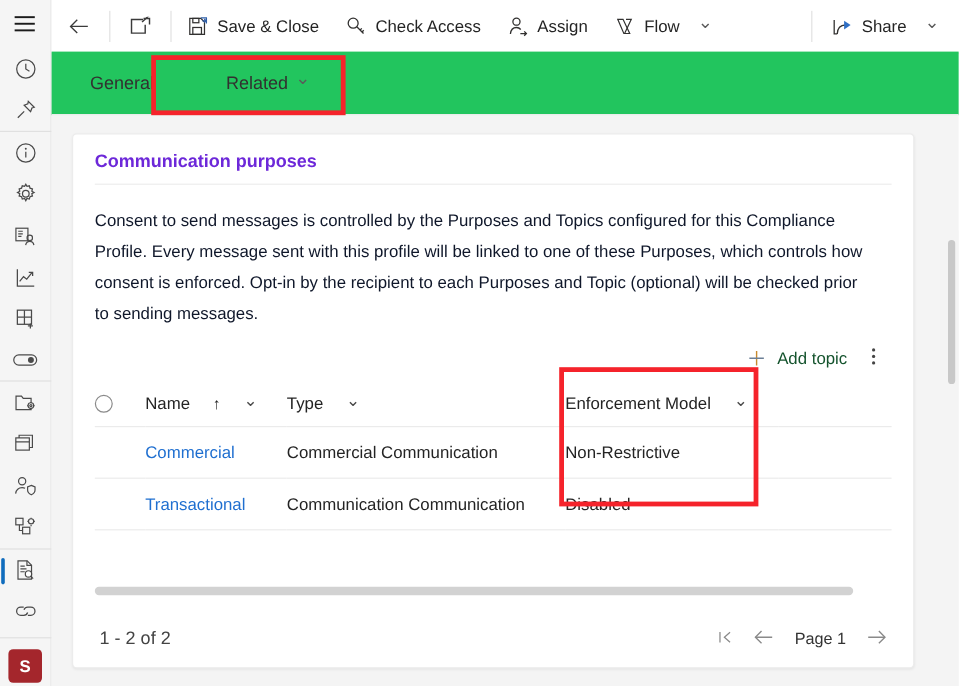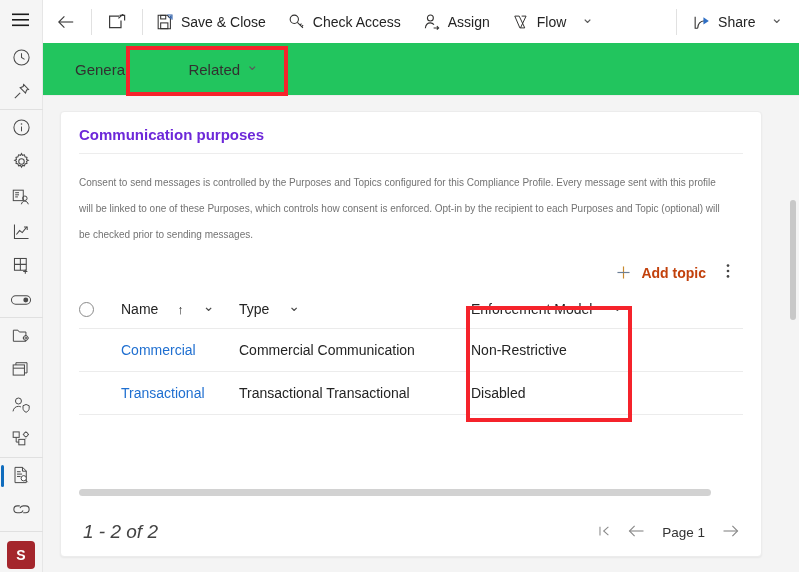--- a/index.html
+++ b/index.html
@@ -79,32 +79,32 @@
     background:#ffffff; border:1px solid #ececec; border-radius:4px;
     box-shadow: 0 1px 2px rgba(0,0,0,0.055);
   }
   .card-title {
     padding: 14px 18px 10px 18px;
     font-size: 15px; color:#6d28d9; font-weight:600;
   }
   .card-rule { height:1px; background:#ededed; margin:0 18px; }
   .desc {
     padding: 16px 18px 0 18px;
-    font-size: 10px; line-height: 26px; color:#737373;
+    font-size: 14px; line-height: 26px; color:#0f172a;
     max-width: 680px;
   }
 
   
   .gridtools {
     display:flex; align-items:center; justify-content:flex-end;
     gap:4px; padding: 10px 22px 6px 18px;
   }
   .gt-btn {
-    display:flex; align-items:flex-end; gap:9px;
-    padding: 5px 7px; font-size:14px; color:#c2410c;font-weight:bold;
+    display:flex; align-items:flex-start; gap:9px;
+    padding: 5px 7px; font-size:14px; color:#14532d;
   }
   .gt-more { padding: 5px 9px; color:#3b3b3b; font-size:15px; line-height:1; }
 
   
   .tablewrap { padding: 0 18px; }
   table.grid { width:100%; border-collapse: collapse; table-layout: fixed; }
   table.grid th {
     text-align:left; font-weight:400; font-size:14px; color:#242424;
     padding: 9px 0 11px 0; border-bottom:1px solid #ebebeb;
     vertical-align: middle;
@@ -132,21 +132,21 @@
     position:absolute; left:18px; top:377px; width:632px; height:7px;
     background:#d2d2d2; border-radius:4px;
   }
 
   
   .pager {
     position:absolute; left:0; right:0; top:400px; height:40px;
     display:flex; align-items:center; padding: 0 22px 0 22px;
     font-size:13.5px; color:#3b3b3b;
   }
-  .pager .count { font-size:19px; color:#444;font-style:italic; }
+  .pager .count { font-size:15px; color:#444; }
   .pager .right { margin-left:auto; display:flex; align-items:center; gap:17px; color:#616161; }
   .pg-ico { font-size:15px; line-height:1; color:#8a8a8a; }
   .pg-label { font-size:13.5px; color:#333; }
 
   
   .vscroll-track {
     position:absolute; right:0; top:96px; width:12px; height:476px; background:#f4f4f4;
   }
   .vscroll-thumb {
     position:absolute; right:3px; top:104px; width:6px; height:120px;
@@ -476,21 +476,21 @@
               </td>
               <td>Commercial Communication</td>
               <td>Non-Restrictive</td>
               <td></td>
             </tr>
             <tr>
               <td></td>
               <td>
                 <span class="link">Transactional</span>
               </td>
-              <td>Transactional Transactional</td>
+              <td>Communication Communication</td>
               <td>Disabled</td>
               <td></td>
             </tr>
           </tbody>
         </table>
       </div>
 
       <div class="hscroll"></div>
 
       <div class="pager">

